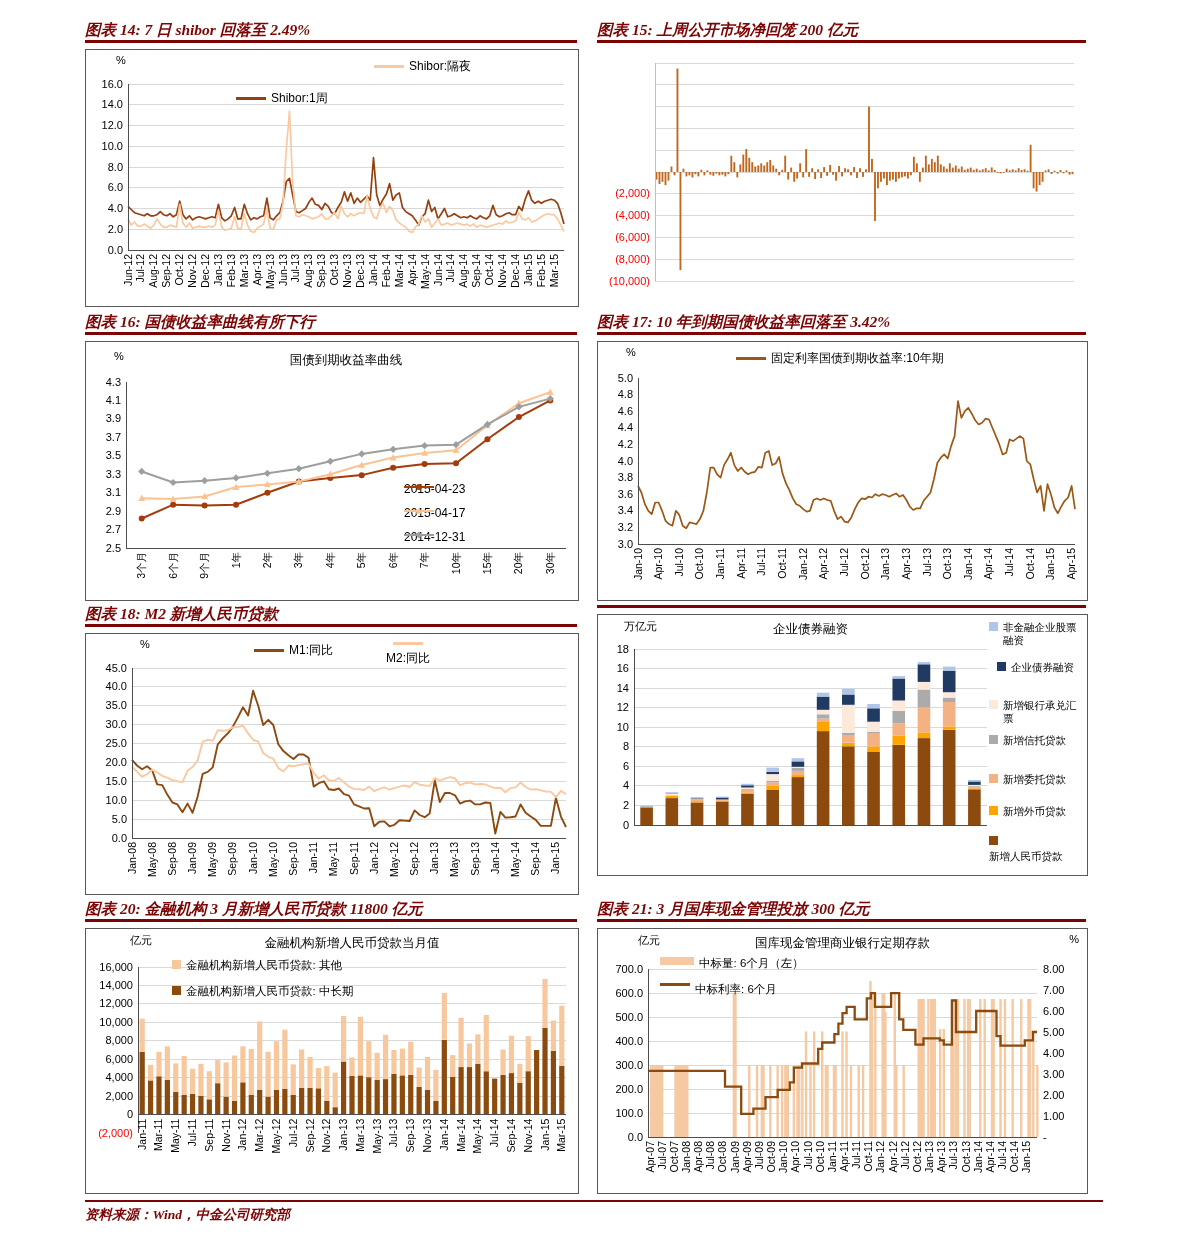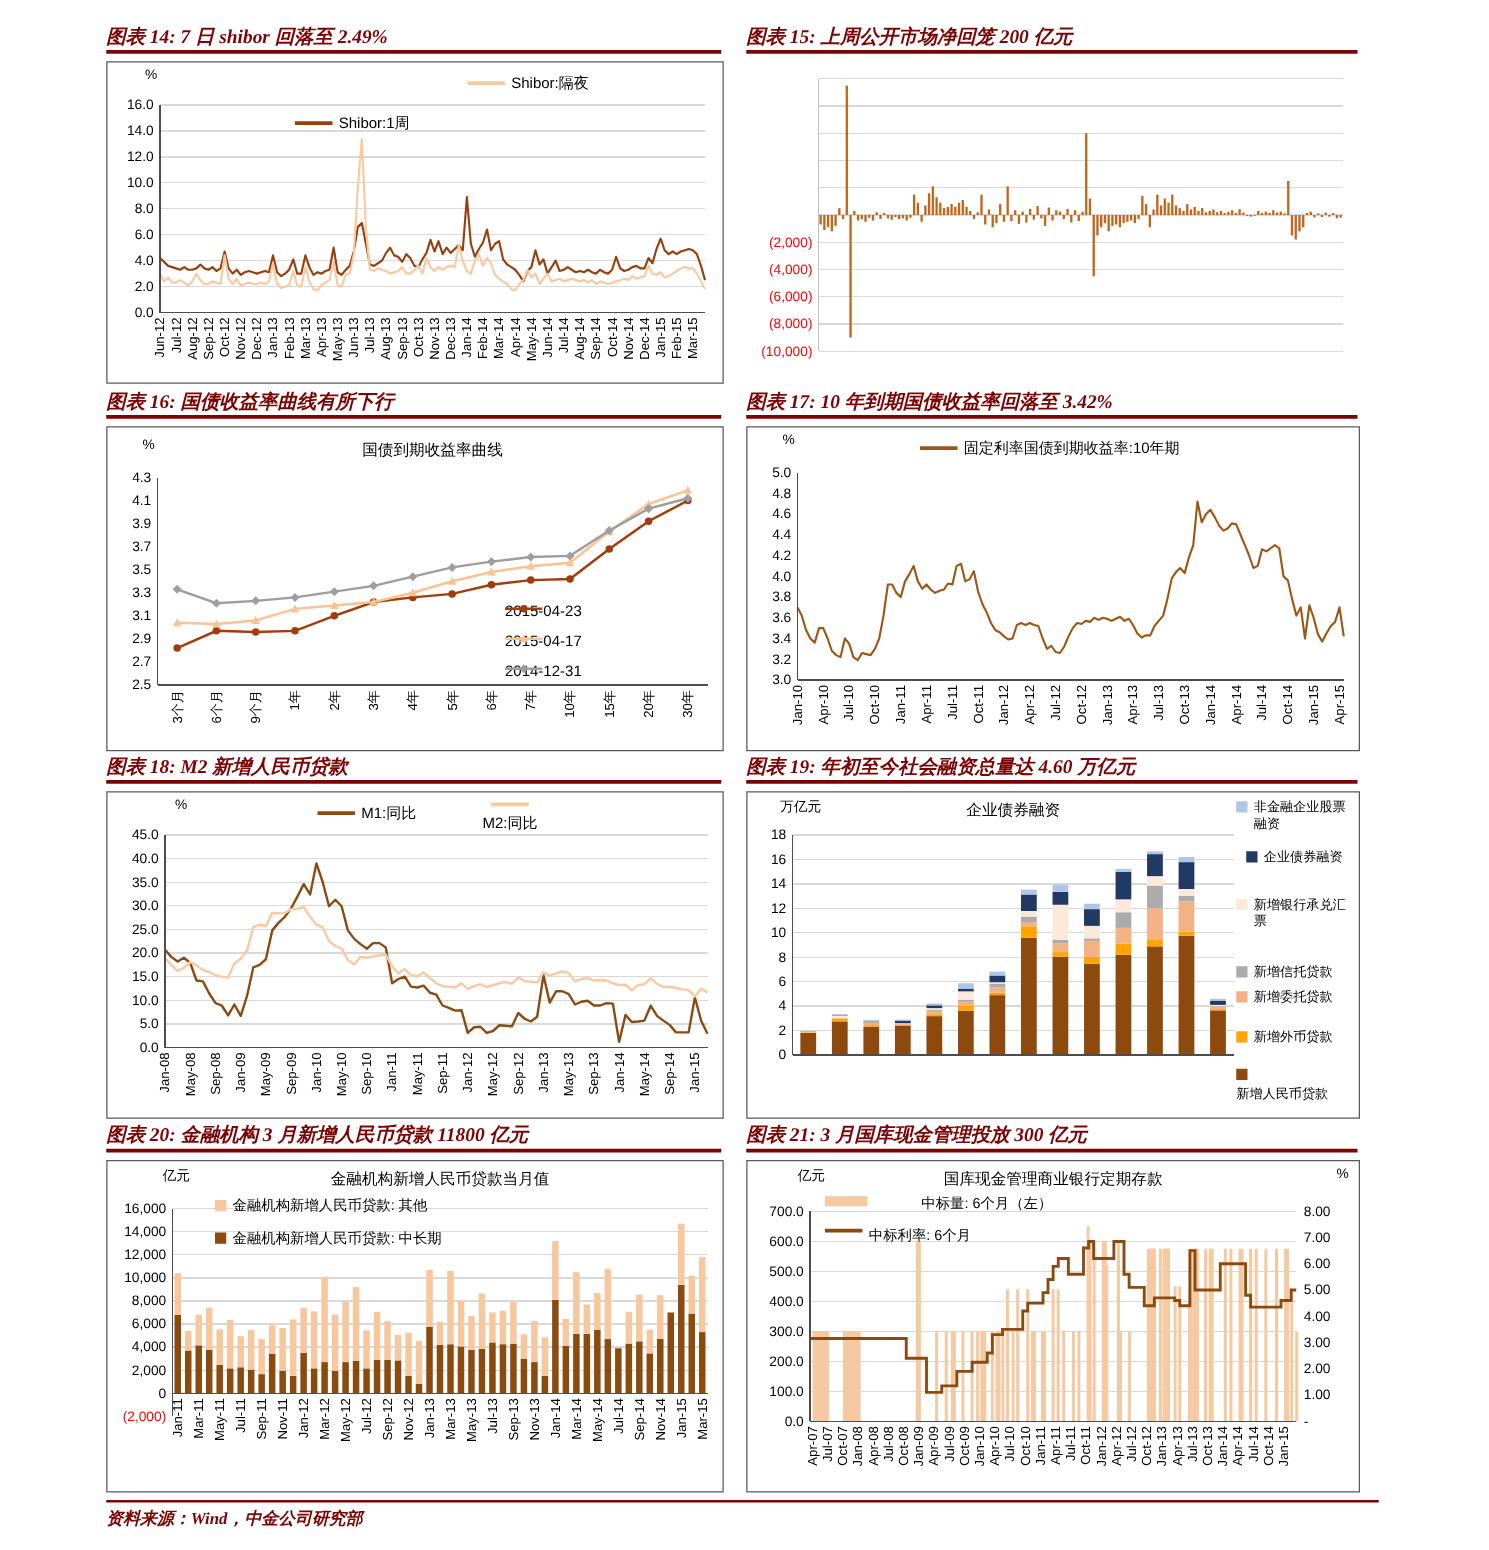--- a/index.html
+++ b/index.html
@@ -468,21 +468,20 @@
           <span class="sw-line" style="width:30px;background:#8B4A12"></span>
           <span>M1:同比</span>
         </div>
         <div class="leg" style="left: 300px; top: 8px; flex-direction: column;">
           <span class="sw-line" style="width:30px;background:#FAC9A2"></span>
           <span>M2:同比</span>
         </div>
       </div>
   </div>
   <div class="cell" style="left:597px;top:604px;width:489px;">
-    <div class="ctitle">图表 19: 年初至今社会融资总量达 4.60 万亿元</div>
     <div class="rule"></div>
     <div class="chartbox" style="width:489px;height:260px;">
         <svg width="489" height="260" viewBox="0 0 489 260">
           <line x1="36" y1="190.44444444444443" x2="389" y2="190.44444444444443" stroke="#D9D9D9" stroke-width="1" shape-rendering="crispEdges"></line>
           <line x1="36" y1="170.88888888888889" x2="389" y2="170.88888888888889" stroke="#D9D9D9" stroke-width="1" shape-rendering="crispEdges"></line>
           <line x1="36" y1="151.33333333333334" x2="389" y2="151.33333333333334" stroke="#D9D9D9" stroke-width="1" shape-rendering="crispEdges"></line>
           <line x1="36" y1="131.77777777777777" x2="389" y2="131.77777777777777" stroke="#D9D9D9" stroke-width="1" shape-rendering="crispEdges"></line>
           <line x1="36" y1="112.22222222222221" x2="389" y2="112.22222222222221" stroke="#D9D9D9" stroke-width="1" shape-rendering="crispEdges"></line>
           <line x1="36" y1="92.66666666666667" x2="389" y2="92.66666666666667" stroke="#D9D9D9" stroke-width="1" shape-rendering="crispEdges"></line>
           <line x1="36" y1="73.11111111111111" x2="389" y2="73.11111111111111" stroke="#D9D9D9" stroke-width="1" shape-rendering="crispEdges"></line>
@@ -601,21 +600,21 @@
           <span style="flex:1">非金融企业股票融资</span>
         </div>
         <div class="leg legv" style="left: 399px; top: 46px; width: 92px; font-size: 10.5px; line-height: 13px;">
           <span class="sw-sq" style="background:#203A64"></span>
           <span style="flex:1">企业债券融资</span>
         </div>
         <div class="leg legv" style="left: 391px; top: 84px; width: 92px; font-size: 10.5px; line-height: 13px;">
           <span class="sw-sq" style="background:#FCE9D9"></span>
           <span style="flex:1">新增银行承兑汇票</span>
         </div>
-        <div class="leg legv" style="left: 391px; top: 138px; width: 92px; font-size: 10.5px; line-height: 13px;">
+        <div class="leg legv" style="left: 391px; top: 119px; width: 92px; font-size: 10.5px; line-height: 13px;">
           <span class="sw-sq" style="background:#ABABAB"></span>
           <span style="flex:1">新增信托贷款</span>
         </div>
         <div class="leg legv" style="left: 391px; top: 158px; width: 92px; font-size: 10.5px; line-height: 13px;">
           <span class="sw-sq" style="background:#F4B183"></span>
           <span style="flex:1">新增委托贷款</span>
         </div>
         <div class="leg legv" style="left: 391px; top: 190px; width: 92px; font-size: 10.5px; line-height: 13px;">
           <span class="sw-sq" style="background:#FFA400"></span>
           <span style="flex:1">新增外币贷款</span>
@@ -938,21 +937,21 @@
           <text transform="translate(371.5885416666667,212) rotate(-90)" text-anchor="end" font-size="10.5px" fill="#000" font-family="Liberation Sans,sans-serif">Oct-13</text>
           <text transform="translate(383.7447916666667,212) rotate(-90)" text-anchor="end" font-size="10.5px" fill="#000" font-family="Liberation Sans,sans-serif">Jan-14</text>
           <text transform="translate(395.9010416666667,212) rotate(-90)" text-anchor="end" font-size="10.5px" fill="#000" font-family="Liberation Sans,sans-serif">Apr-14</text>
           <text transform="translate(408.0572916666667,212) rotate(-90)" text-anchor="end" font-size="10.5px" fill="#000" font-family="Liberation Sans,sans-serif">Jul-14</text>
           <text transform="translate(420.2135416666667,212) rotate(-90)" text-anchor="end" font-size="10.5px" fill="#000" font-family="Liberation Sans,sans-serif">Oct-14</text>
           <text transform="translate(432.3697916666667,212) rotate(-90)" text-anchor="end" font-size="10.5px" fill="#000" font-family="Liberation Sans,sans-serif">Jan-15</text>
         </svg>
         <div class="unitlab" style="left: 40px; top: 4px;">亿元</div>
         <div class="unitlab" style="right: 8px; top: 4px;">%</div>
         <div class="ititle" style="left: 84.5px; top: 6px;">国库现金管理商业银行定期存款</div>
-        <div class="leg legv" style="left: 62px; top: 28px; width: 220px; font-size: 11.5px; line-height: 13px; text-align: center;">
+        <div class="leg legv" style="left: 62px; top: 28px; width: 220px; font-size: 11.5px; line-height: 13px;">
           <span class="sw-bar" style="background:#F5C9A2"></span>
           <span style="flex:1">中标量: 6个月（左）</span>
         </div>
         <div class="leg legv" style="left: 62px; top: 54px; width: 220px; font-size: 11.5px; line-height: 13px;">
           <span class="sw-line" style="width:30px;background:#8B4A0E"></span>
           <span style="flex:1">中标利率: 6个月</span>
         </div>
       </div>
   </div>
   <div id="srcrule"></div>

